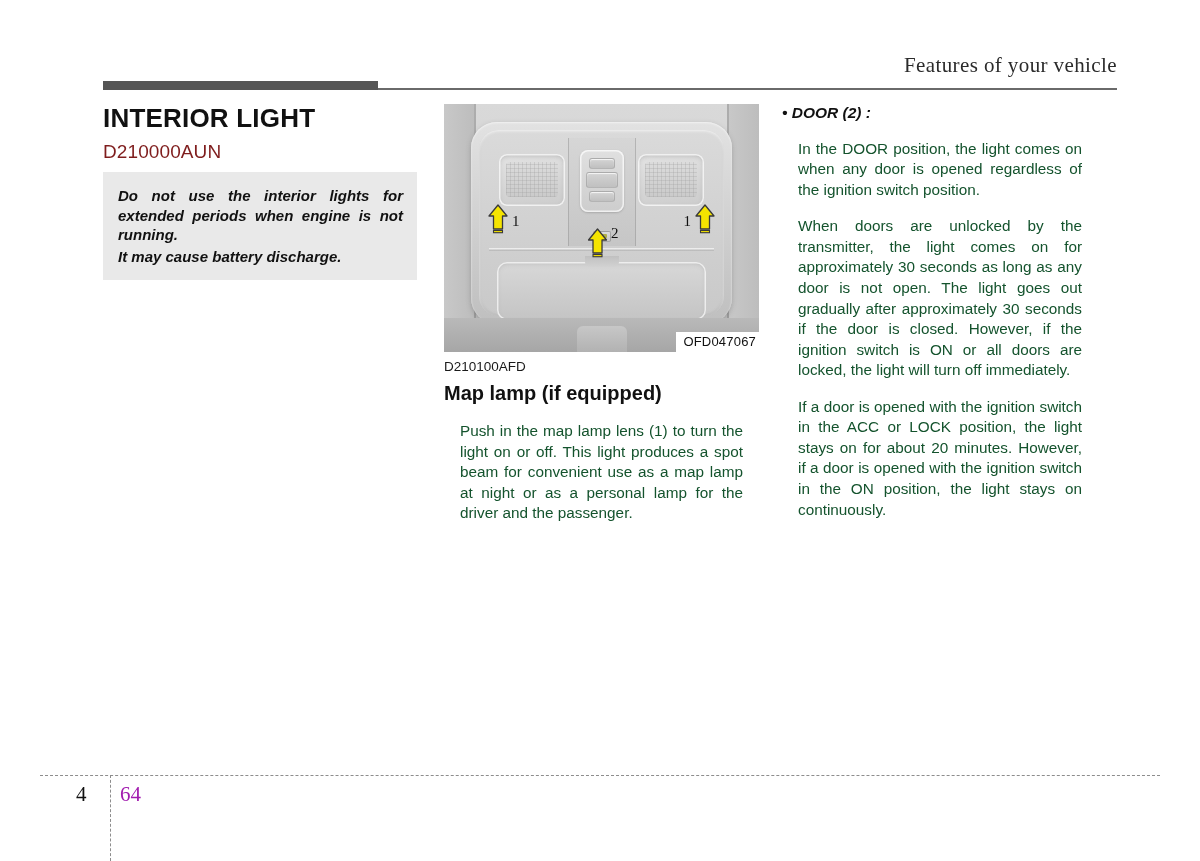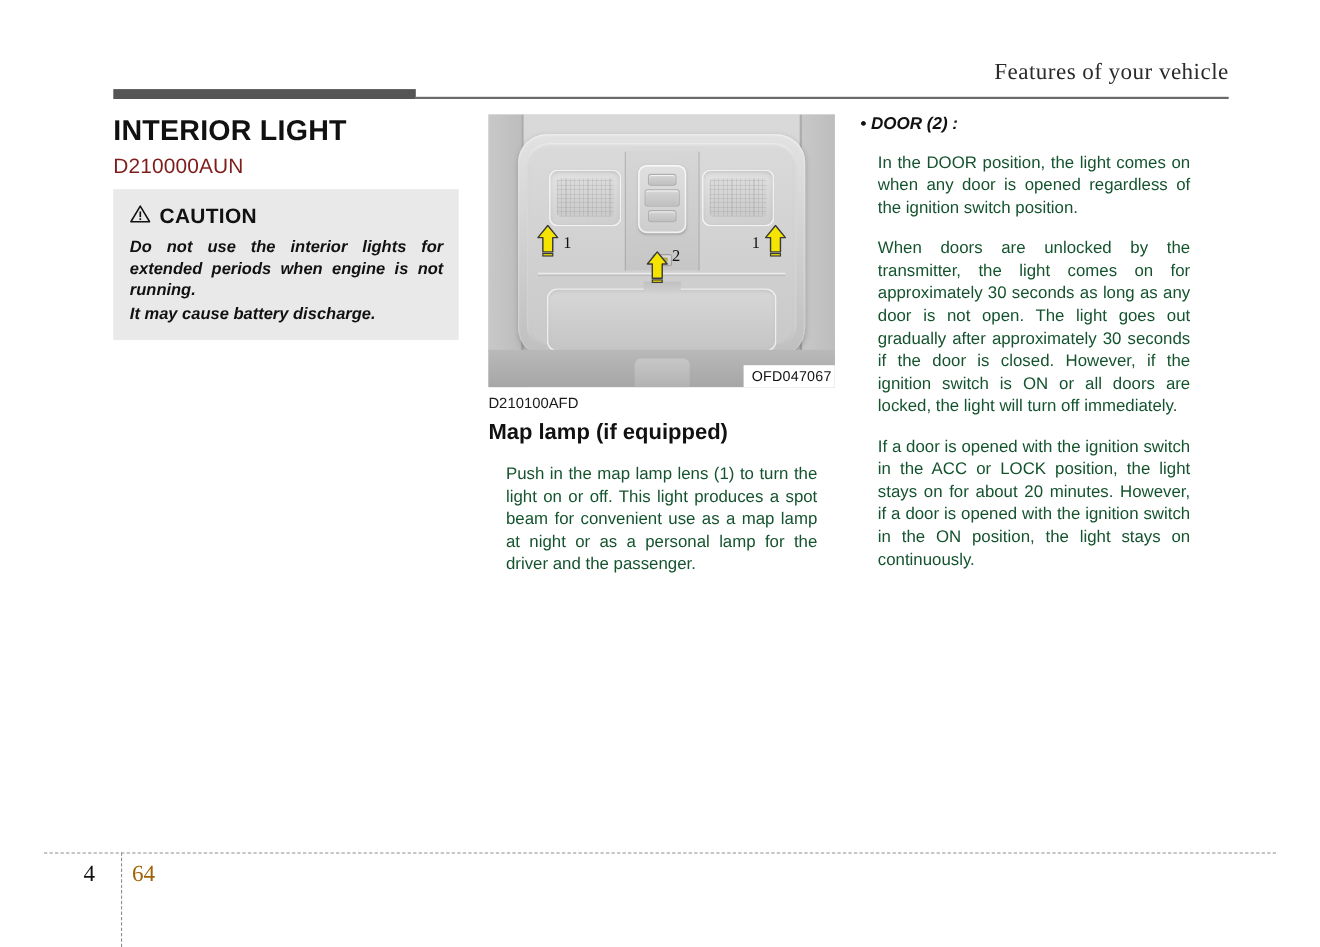--- a/index.html
+++ b/index.html
@@ -385,21 +385,21 @@
     font-size: 21px;
     color: #111;
     line-height: 1.1;
   }
   .footer-page-num {
     position: absolute;
     left: 120px;
     top: 783px;
     font-family: "Liberation Serif", serif;
     font-size: 21px;
-    color: #a16207;
+    color: #a21caf;
     line-height: 1.1;
   }
 </style>
 </head>
 <body>
 
 <div class="page-header">
   <div class="page-header-title">Features of your vehicle</div>
   <div class="header-rule">
     <div class="header-rule-thick"></div>
@@ -409,30 +409,20 @@
 
 <div class="columns">
 
   <div class="col col-left">
 
     <h1 class="section-title">INTERIOR LIGHT</h1>
 
     <div class="part-no">D210000AUN</div>
 
     <div class="caution-box">
-      <div class="caution-head">
-        <span class="warn-triangle">
-          <svg width="19" height="17" viewBox="0 0 19 17" aria-hidden="true">
-            <path d="M9.5 1.4 L18 15.6 L1 15.6 Z" fill="none" stroke="#111" stroke-width="1.4" stroke-linejoin="round"></path>
-            <rect x="8.8" y="6.2" width="1.5" height="5.2" fill="#111"></rect>
-            <rect x="8.8" y="12.4" width="1.5" height="1.6" fill="#111"></rect>
-          </svg>
-        </span>
-        <span class="caution-label">CAUTION</span>
-      </div>
       <p class="caution-text">Do not use the interior lights for extended periods when engine is not running.</p>
       <p class="caution-text nojust">It may cause battery discharge.</p>
     </div>
   </div>
 
   <div class="col col-mid">
 
     <div class="figure">
       <div class="photo-bg"></div>
       <div class="hl-left"></div>

